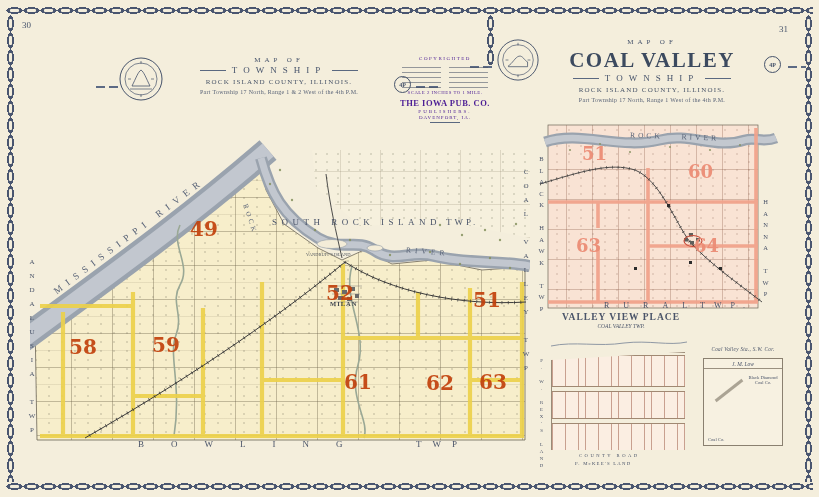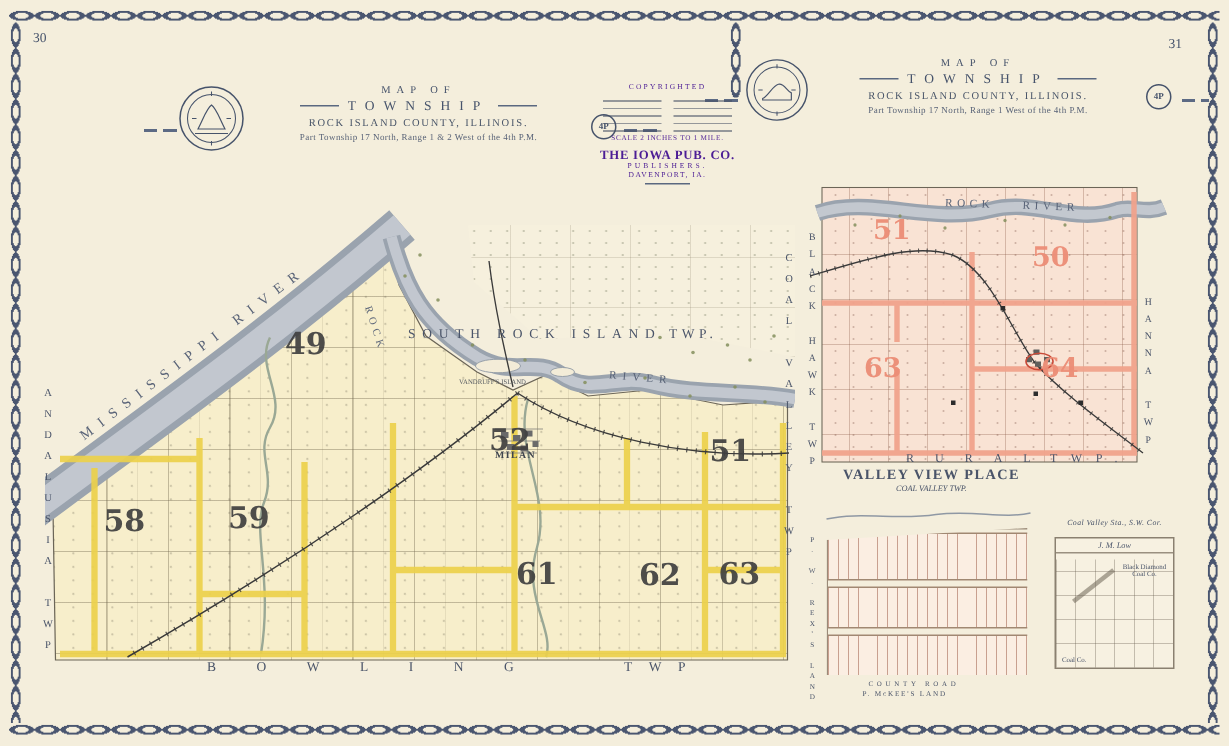--- a/index.html
+++ b/index.html
@@ -67,21 +67,21 @@
       repeating-linear-gradient(0deg,  rgba(130,80,60,.30) 0 0.6px, rgba(0,0,0,0) 0.6px 30px),
       radial-gradient(circle at 5px 4px, rgba(110,70,55,.30) 0 .55px, rgba(0,0,0,0) .85px);
     background-size:auto,auto,12px 8px;
     clip-path:polygon(8px 15px,218px 15px,218px 198px,8px 198px);
   }
   .map-art{position:absolute;pointer-events:none;}
   
   .lbl{position:absolute;color:#4a5469;white-space:nowrap;}
   .vlabel{position:absolute;writing-mode:vertical-rl;text-orientation:upright;color:#4a5469;white-space:nowrap;}
   .secnum{position:absolute;font-weight:bold;font-family:"DejaVu Serif", serif;}
-  .secnum.y{color:#404040;opacity:.92;}
+  .secnum.y{color:#c2410c;opacity:.92;}
   .secnum.r{color:#ec8d76;opacity:.95;}
   .pagenum{position:absolute;font-size:9px;color:#46536b;}
   
   .vvp{position:absolute;left:545px;top:312px;width:152px;height:162px;color:#4a5469;}
   .vvp .t{font-size:9.5px;font-weight:bold;letter-spacing:1px;text-align:center;}
   .vvp .st{font-size:5.5px;font-style:italic;text-align:center;margin-top:1px;}
   .vvp .plat{position:absolute;left:6px;top:40px;width:134px;height:98px;border:0.8px solid #9a8a78;
      clip-path:polygon(0px 8px,134px 0px,134px 98px,0px 98px);}
   .vvp .rowlots{position:absolute;left:0;width:134px;
      background-image:repeating-linear-gradient(90deg, rgba(160,95,75,.55) 0 .6px, rgba(0,0,0,0) .6px 6.6px);
@@ -136,20 +136,21 @@
 
 <div class="title-block" style="left:496px;top:38px;width:300px;">
   <svg class="medallion" width="44" height="44" viewBox="0 0 46 46">
     <circle cx="23" cy="23" r="21" fill="none" stroke="#46536b" stroke-width="1"></circle>
     <circle cx="23" cy="23" r="16" fill="none" stroke="#46536b" stroke-width="0.7"></circle>
     <path d="M13 29 C17 27 20 20 24 19 C28 18 30 24 33 25 L33 30 L13 30 Z" fill="none" stroke="#46536b" stroke-width="0.8"></path>
     <path d="M10 23 H13 M33 23 H36 M23 5 V8 M23 38 V41" stroke="#46536b" stroke-width="0.7"></path>
   </svg>
   <div class="title-stack" style="width:212px;">
     <span class="map-of">MAP OF</span>
+    <span class="big-title" style="font-size:21px;">COAL VALLEY</span>
     <div class="township-row">
       <span class="rule"></span>
       <span>TOWNSHIP</span>
       <span class="rule"></span>
     </div>
     <span class="county-line">ROCK ISLAND COUNTY, ILLINOIS.</span>
     <span class="range-line">Part Township 17 North, Range 1 West of the 4th P.M.</span>
   </div>
   <div class="stamp" style="margin-top:18px;">4P</div>
 </div>
@@ -280,21 +281,21 @@
       <circle cx="200" cy="35" r="1.1"></circle>
   </g>
 </svg>
 
 <span class="lbl" style="left:630px;top:132px;font-size:7.5px;letter-spacing:3px;word-spacing:14px;color:#5a6478;transform:rotate(2deg);">ROCK RIVER</span>
 <span class="vlabel" style="left:538px;top:155px;height:150px;font-size:6.5px;letter-spacing:4.5px;">BLACK HAWK TWP</span>
 <span class="vlabel" style="left:762px;top:198px;height:110px;font-size:6.5px;letter-spacing:4.5px;">HANNA TWP</span>
 <span class="lbl" style="left:562px;top:301px;font-size:8px;letter-spacing:14px;padding-left:42px;">RURAL</span>
 <span class="lbl" style="left:700px;top:301px;font-size:8px;letter-spacing:9px;">TWP.</span>
 <span class="secnum r" style="left:582px;top:143px;font-size:18px;">51</span>
-<span class="secnum r" style="left:688px;top:161px;font-size:18px;">50</span>
+<span class="secnum r" style="left:688px;top:161px;font-size:18px;">60</span>
 <span class="secnum r" style="left:576px;top:235px;font-size:18px;">63</span>
 <span class="secnum r" style="left:694px;top:235px;font-size:18px;">64</span>
 
 <div class="vvp">
   <div class="t">VALLEY VIEW PLACE</div>
   <div class="st">COAL VALLEY TWP.</div>
   <svg width="140" height="12" viewBox="0 0 140 12" style="position:absolute;left:4px;top:26px;">
     <path d="M2 8 C25 3 50 9 75 5 C100 2 120 8 138 4" fill="none" stroke="#8f98a4" stroke-width="1"></path>
   </svg>
   <div class="plat">

